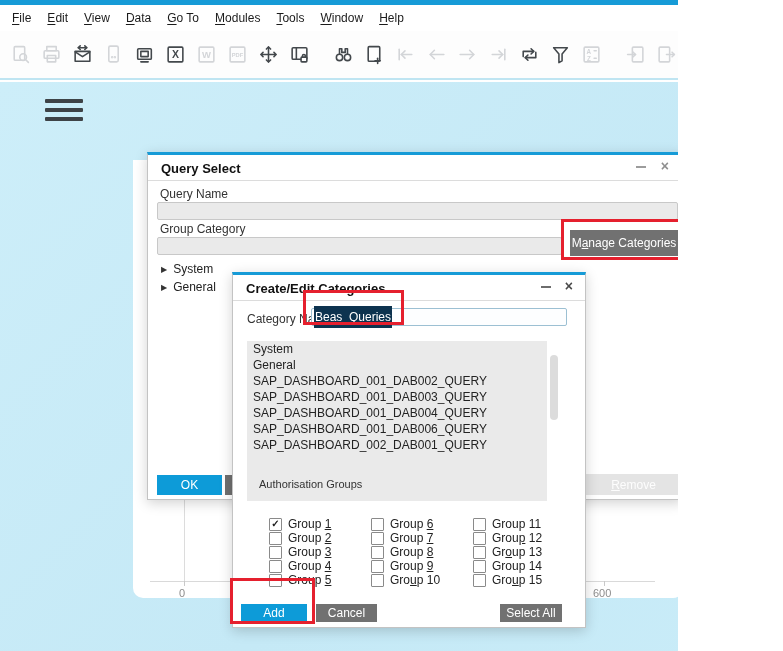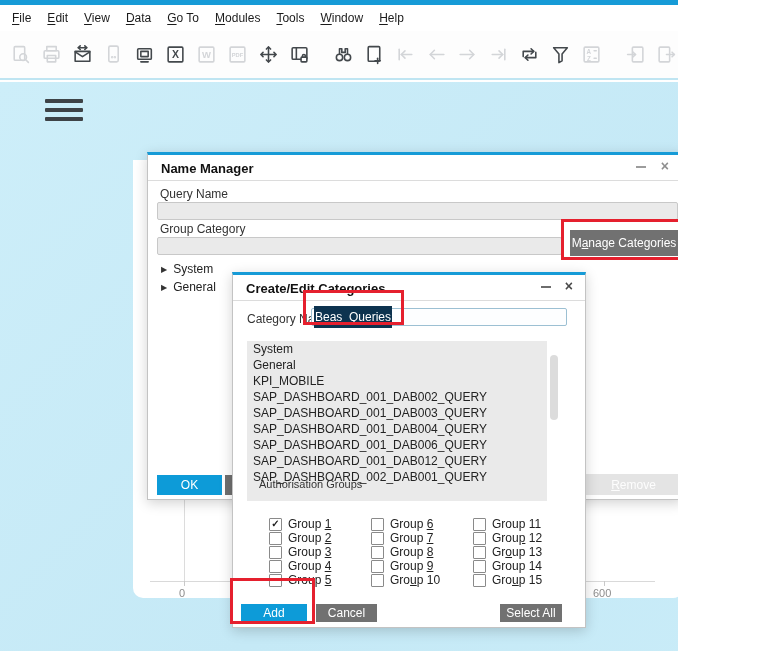--- a/index.html
+++ b/index.html
@@ -300,21 +300,21 @@
     </div>
 
     <div class="hamburger">
         <i></i>
         <i></i>
         <i></i>
       </div>
     <div class="welcome">Welcome</div>
 
     <div class="dialog dlg-qm">
-      <div class="dlg-title">Name Manager</div>
+      <div class="dlg-title">Query Select</div>
       <div class="win-min" style="right:36px;"></div>
       <div class="win-close" style="right:13px;">×</div>
       <div class="dlg-sep"></div>
 
       <div class="fld-label" style="left:12px;top:32px;">Query Name</div>
       <div class="input-gray" style="left:9px;top:47px;width:521px;height:18px;"></div>
 
       <div class="fld-label" style="left:12px;top:67px;">Group Category</div>
       <div class="input-gray" style="left:9px;top:82px;width:405px;height:18px;"></div>
 
@@ -335,26 +335,24 @@
       <div class="dlg-sep"></div>
 
       <div class="fld-label" style="left:14px;top:37px;">Category Name</div>
       <div class="input-white" style="left:78px;top:33px;width:256px;height:18px;">
         <span class="sel-text">Beas_Queries</span>
       </div>
 
       <div class="cat-list" id="cat-list">
           <div>System</div>
           <div>General</div>
-          <div>KPI_MOBILE</div>
           <div>SAP_DASHBOARD_001_DAB002_QUERY</div>
           <div>SAP_DASHBOARD_001_DAB003_QUERY</div>
           <div>SAP_DASHBOARD_001_DAB004_QUERY</div>
           <div>SAP_DASHBOARD_001_DAB006_QUERY</div>
-          <div>SAP_DASHBOARD_001_DAB012_QUERY</div>
           <div>SAP_DASHBOARD_002_DAB001_QUERY</div>
         </div>
       <div class="scroll-thumb"></div>
 
       <div class="auth-label">Authorisation Groups</div>
       <div class="chk-grid" id="chk-grid">
           <label class="chk">
             <span class="box">✓</span>
             <span>Group <u>1</u></span>
           </label>

